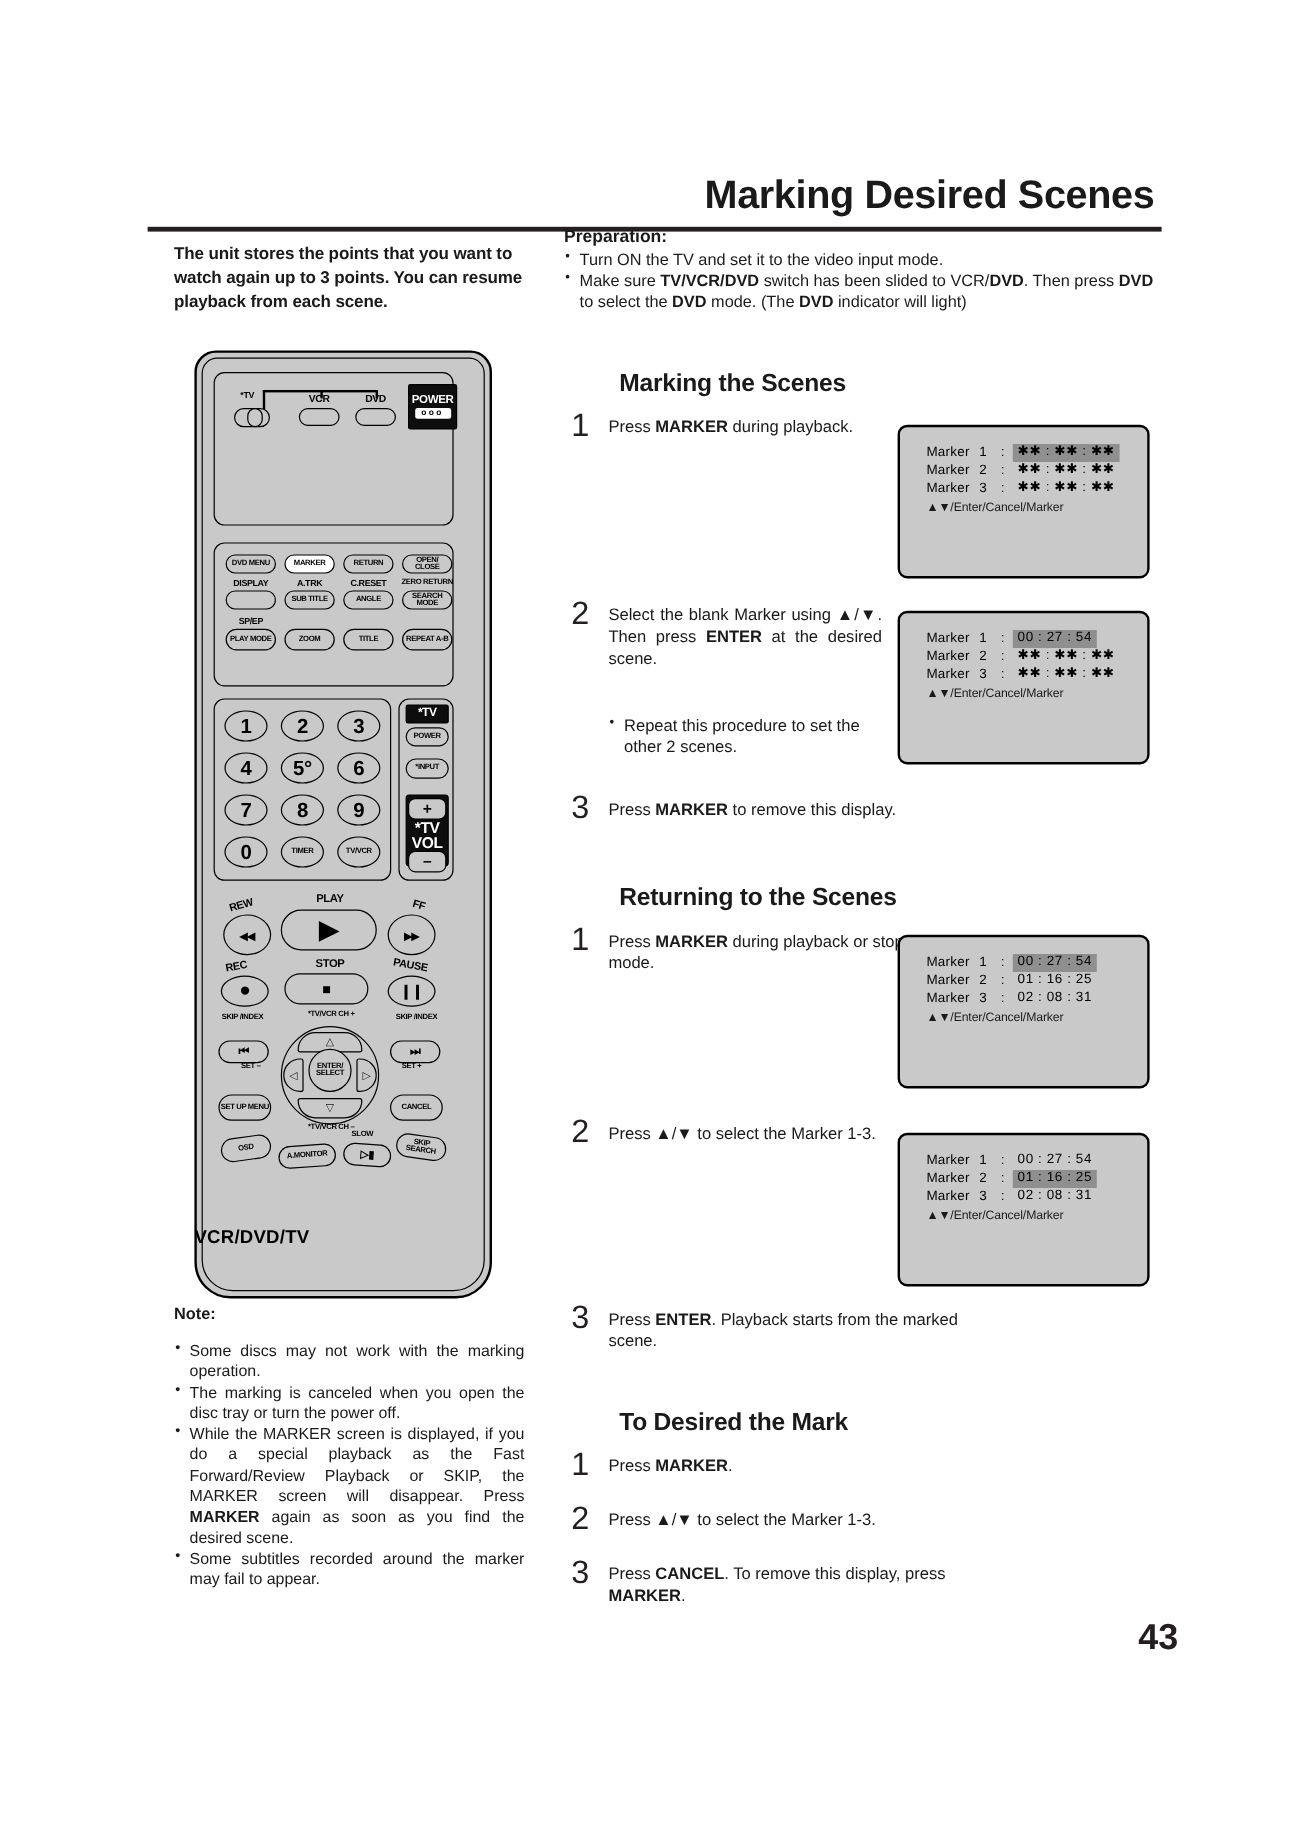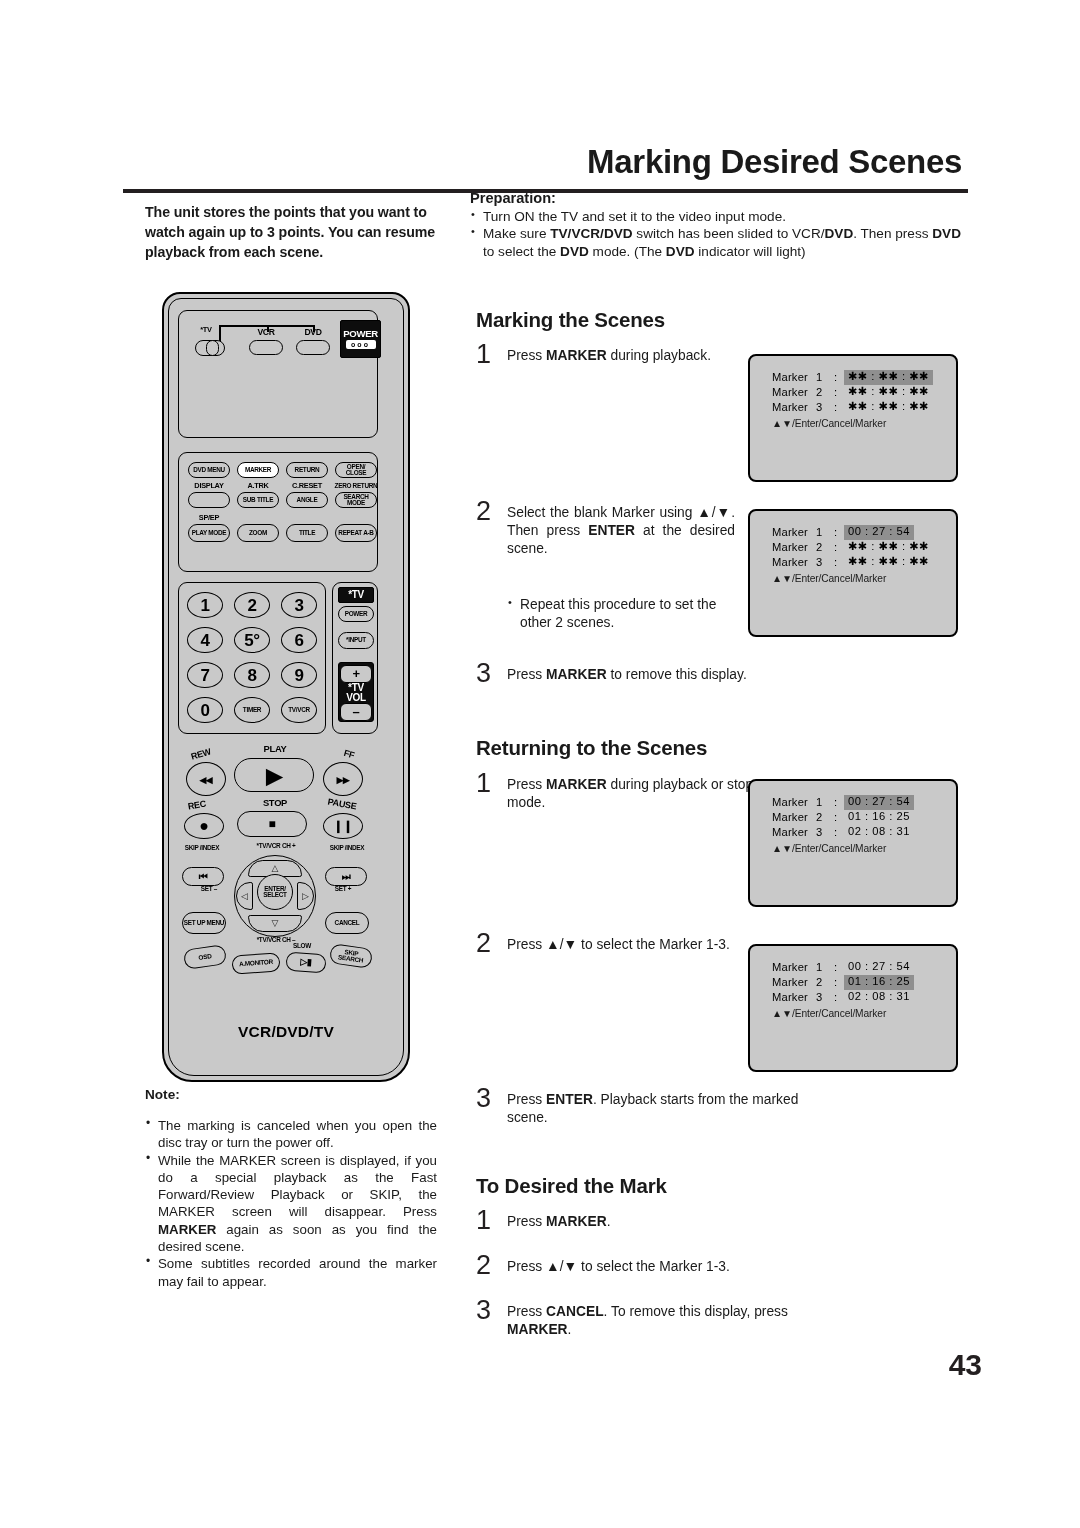--- a/index.html
+++ b/index.html
@@ -78,21 +78,21 @@
     position:absolute; border:1.6px solid #000; background:#c9c9c9;
   }
 
   #jvc-logo {
     position:absolute; left:0; right:0; top:688px;
     text-align:center; font-size:31px; font-weight:bold;
     font-family:"DejaVu Sans", sans-serif; letter-spacing:-1px; color:#000;
   }
   #remote-model {
     position:absolute; left:0; right:0; top:731px;
-    text-align:center; font-size:15.5px; font-weight:bold; color:#000;
+    text-align:left; font-size:15.5px; font-weight:bold; color:#000;
     letter-spacing:0.2px;
   }
 
   
   #note-block { position:absolute; left:145px; top:1087px; width:292px; }
   #note-heading { font-size:13.6px; font-weight:bold; margin-bottom:15px; }
   .note-item {
     font-size:13.3px; line-height:1.30; text-align:justify;
     padding-left:13px; position:relative; margin-bottom:0px;
   }
@@ -104,21 +104,21 @@
   #prep { position:absolute; left:470px; top:190px; width:500px; }
   #prep-heading { font-size:14.6px; font-weight:bold; margin-bottom:2px; }
   .prep-item {
     font-size:13.6px; line-height:1.28; padding-left:13px; position:relative;
   }
   .prep-item::before {
     content:"\2022"; position:absolute; left:1px; top:-1px; font-size:11px;
   }
 
   .sect-heading {
-    position:absolute; font-size:20.5px; font-weight:bold; letter-spacing:-0.2px;
+    position:absolute; font-size:20.5px; font-weight:bold; letter-spacing:-0.2px;margin-left:40px;
   }
 
   .step { position:absolute; }
   .step-num {
     position:absolute; left:0; top:0; font-size:27px; font-weight:normal;
     line-height:1; color:#231f20; font-family:"Liberation Sans", sans-serif;
   }
   .step-body {
     position:absolute; left:31px; top:6px; font-size:13.8px; line-height:1.30;
   }
@@ -287,21 +287,21 @@
     </div>
   <div class="btn" style="left:176px; top:314px; width:36px; height:16px;">
     <span class="lbl sm" style="position:static;">POWER</span>
     </div>
   <div class="btn" style="left:176px; top:340px; width:36px; height:17px;">
     <span class="lbl sm" style="position:static;">*INPUT</span>
     </div>
 
   <div class="btn black" style="left:176px; top:370px; width:36px; height:60px; border-radius:3px; flex-direction:column; justify-content:space-between; padding:0;">
     <span style="display:block;background:#c9c9c9;color:#000;width:32px;margin:2px auto 0;border:1.4px solid #000;border-radius:6px;font-size:13px;line-height:16px;">+</span>
-    <span style="font-size:10px; letter-spacing:-0.3px;">*TV VOL</span>
+    <span style="font-size:13px; letter-spacing:-0.3px;">*TV VOL</span>
     <span style="display:block;background:#c9c9c9;color:#000;width:32px;margin:0 auto 2px;border:1.4px solid #000;border-radius:6px;font-size:13px;line-height:16px;">–</span>
   </div>
 
   <div class="lbl" style="left:22px; top:458px; width:34px; font-size:9px; transform:rotate(-16deg);">REW</div>
   <div class="btn round" style="left:24px; top:470px; width:40px; height:34px;">
     <span style="font-size:13px;">◂◂</span>
     </div>
 
   <div class="lbl" style="left:90px; top:452px; width:46px; font-size:9.4px;">PLAY</div>
   <div class="btn" style="left:72px; top:466px; width:80px; height:34px; border-radius:17px;">
@@ -381,20 +381,21 @@
     </div>
   <div class="btn" style="left:168px; top:654px; width:42px; height:20px; border-radius:10px; transform:rotate(8deg);">
     <span class="lbl sm" style="position:static; white-space:normal; line-height:0.95;">SKIP SEARCH</span>
     </div>
 
   <div id="remote-model">VCR/DVD/TV</div>
 </div>
 
 <div id="note-block">
   <div id="note-heading">Note:</div>
+  <div class="note-item">Some discs may not work with the marking operation.</div>
   <div class="note-item">The marking is canceled when you open the disc tray or turn the power off.</div>
   <div class="note-item">While the MARKER screen is displayed, if you do a special playback as the Fast Forward/Review Playback or SKIP, the MARKER screen will disappear. Press <b>MARKER</b> again as soon as you find the desired scene.</div>
   <div class="note-item">Some subtitles recorded around the marker may fail to appear.</div>
 </div>
 
 <div id="prep">
   <div id="prep-heading">Preparation:</div>
   <div class="prep-item">Turn ON the TV and set it to the video input mode.</div>
   <div class="prep-item">Make sure <b>TV/VCR/<b>DVD</b></b> switch has been slided to VCR/<b>DVD</b>. Then press <b>DVD</b> to select the <b>DVD</b> mode. (The <b>DVD</b> indicator will light)</div>
 </div>

